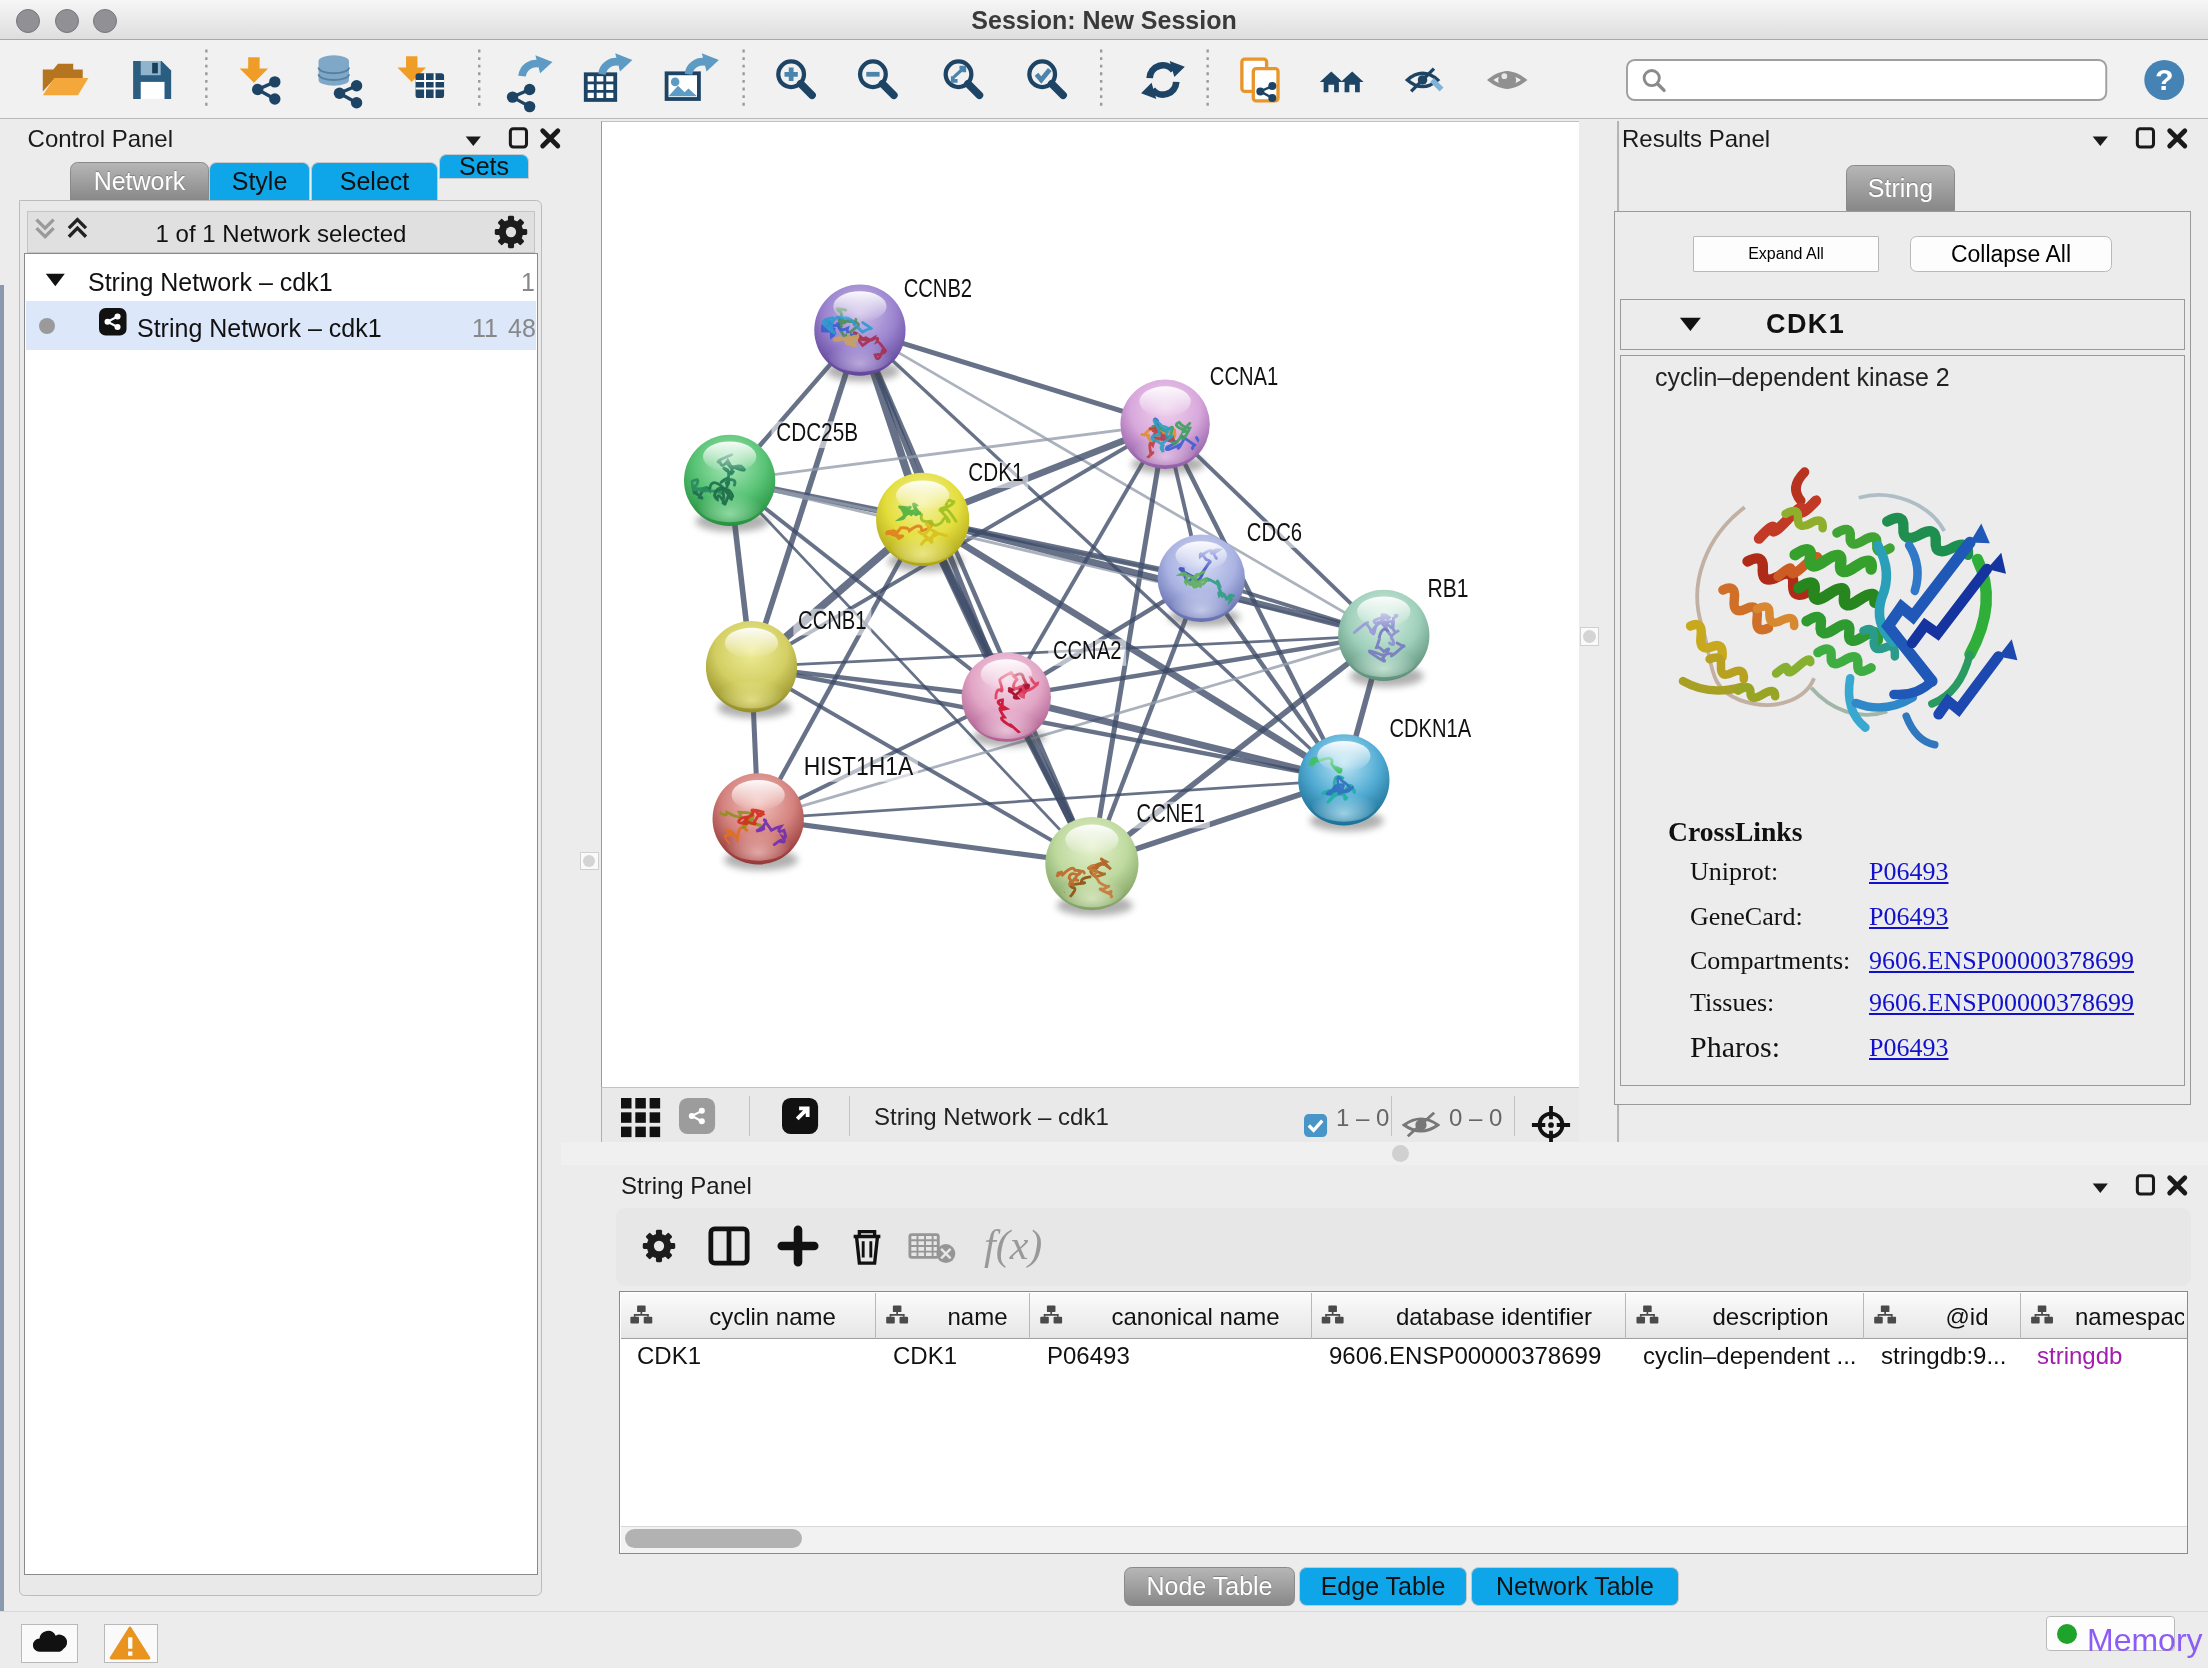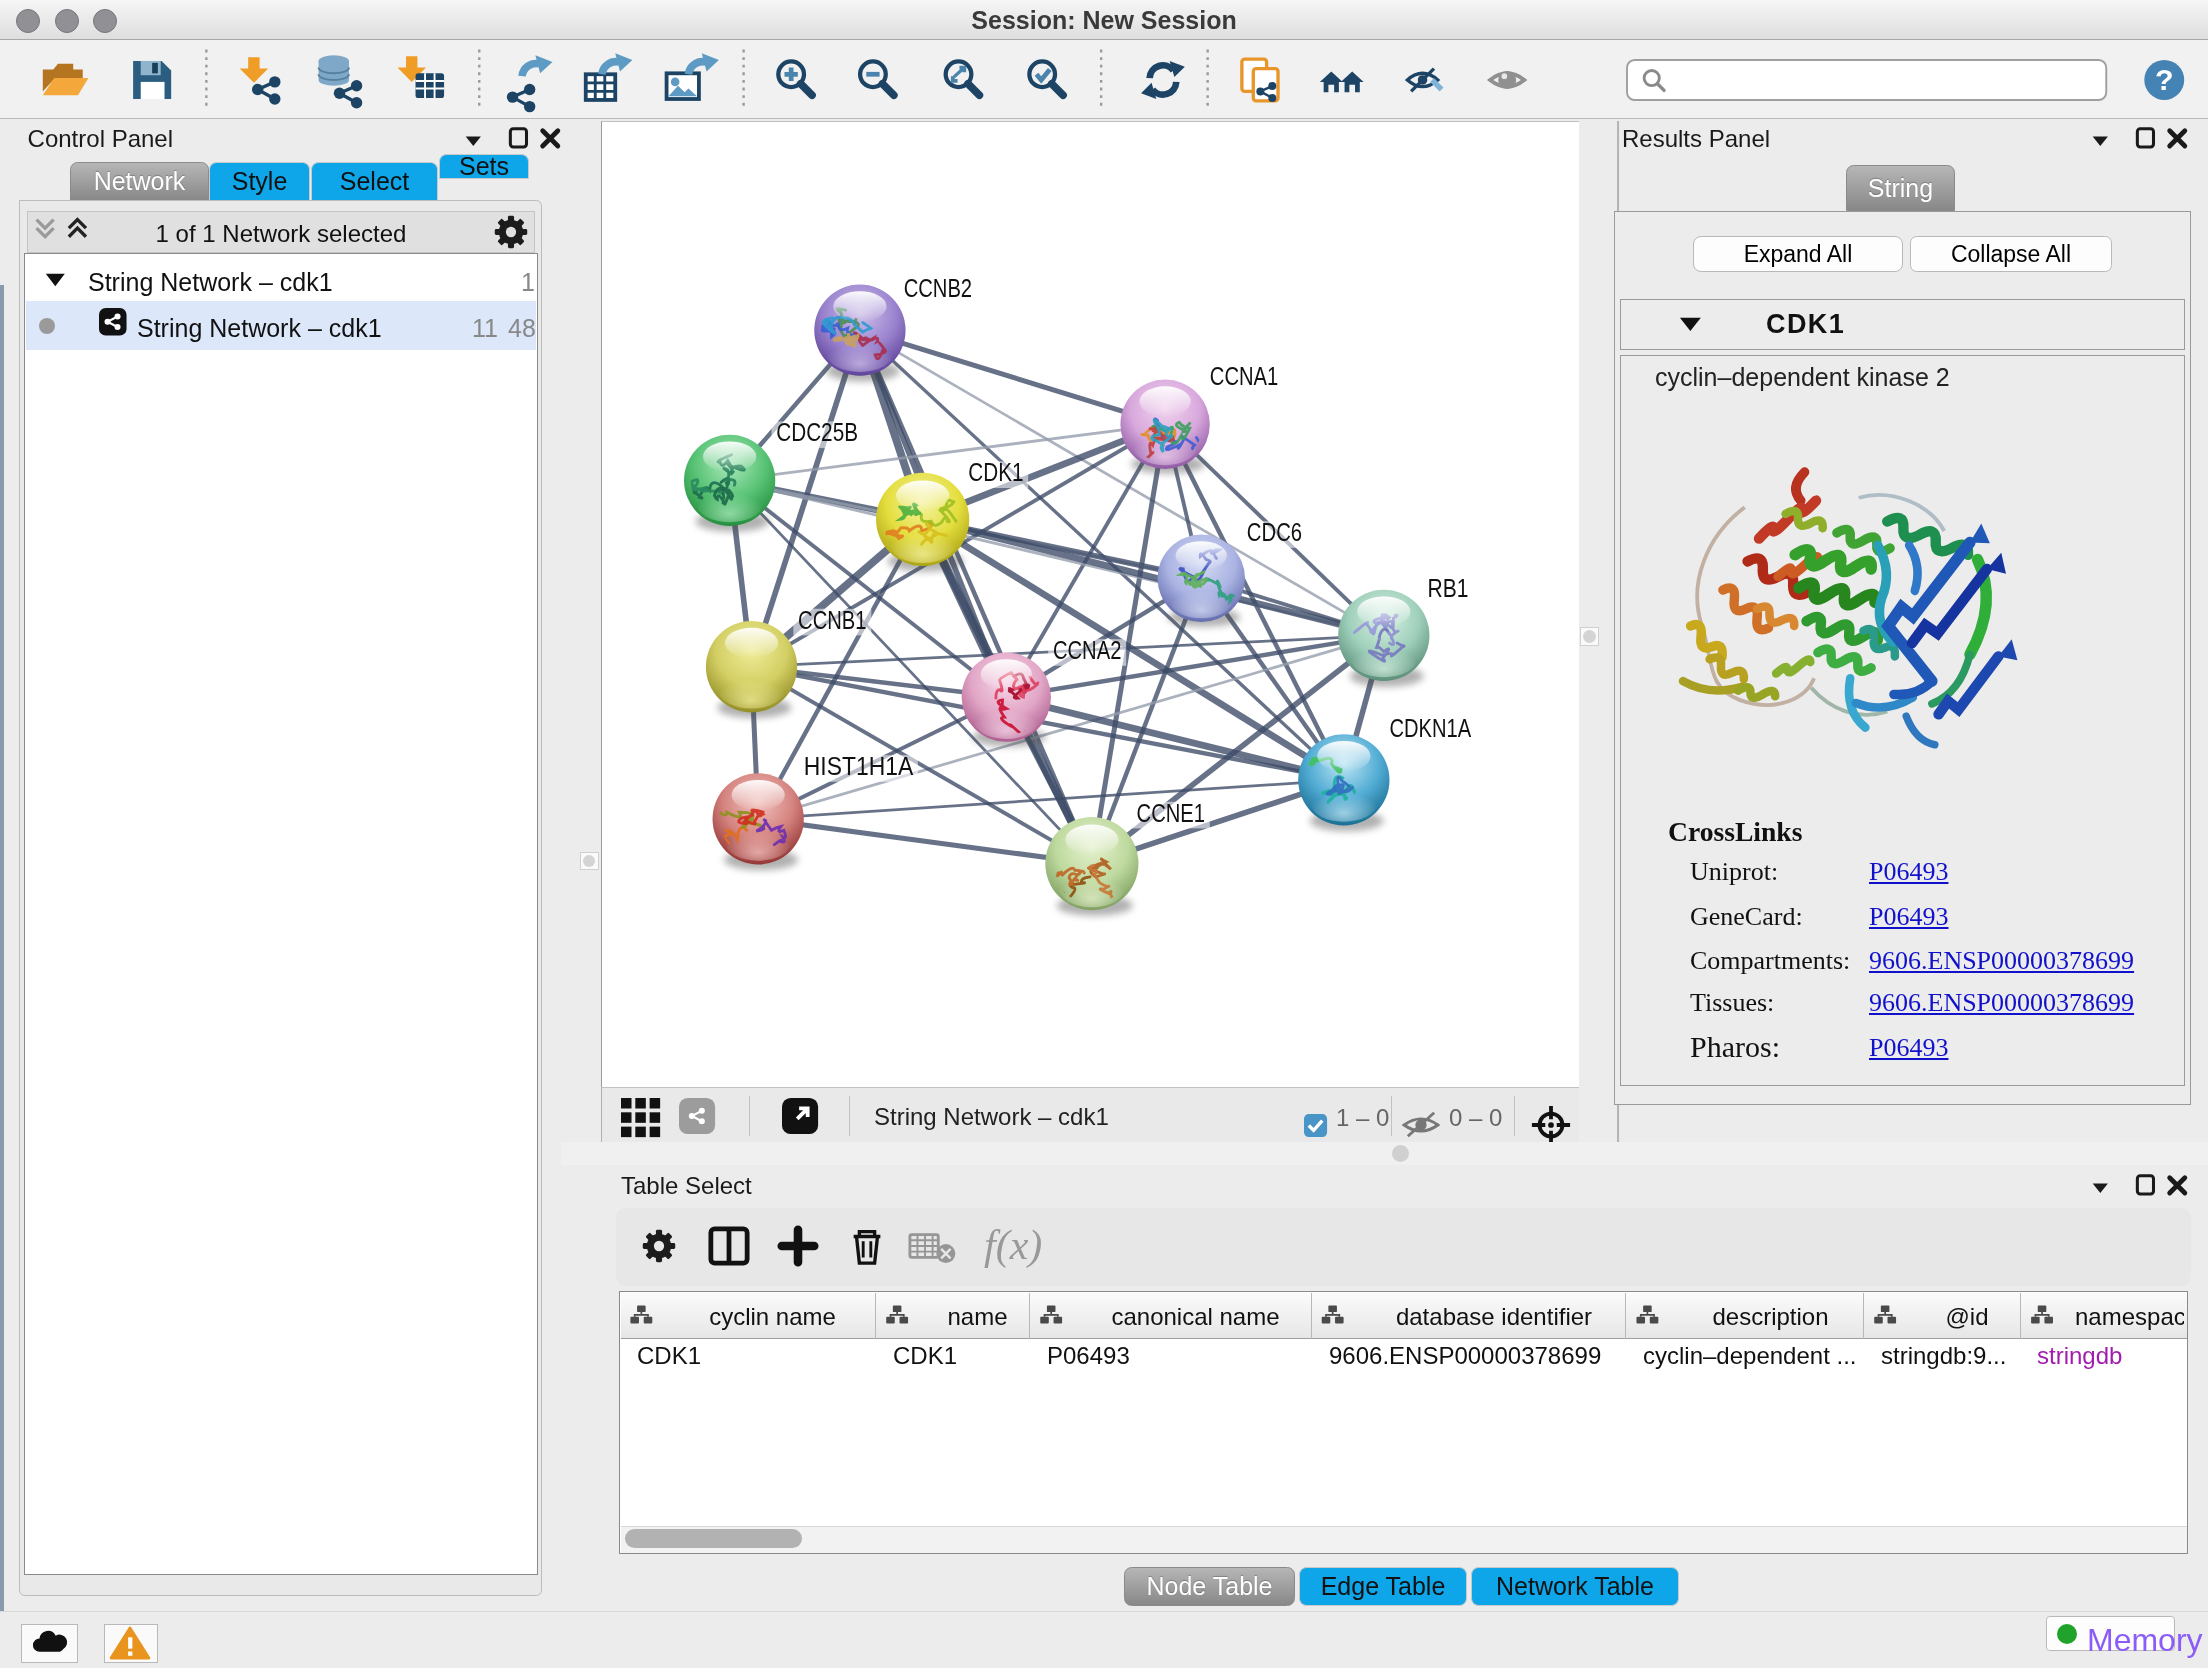--- a/index.html
+++ b/index.html
@@ -629,21 +629,21 @@
 <div class="abs" style="left:1622px;top:125px;font-size:24px;color:#1a1a1a">Results Panel</div>
 <svg width="133" height="28.5" viewBox="0 0 140 30" style="position:absolute;left:2087px;top:126px">
     <g transform="translate(14,15)">
       <path d="M-8,-4 h16 l-8,10 z" fill="#1a1a1a"></path>
     </g>
     <rect x="53" y="3" width="17" height="19" rx="3" fill="none" stroke="#1a1a1a" stroke-width="3.2"></rect>
     <path d="M87,5 l16,16 m0,-16 l-16,16" stroke="#1a1a1a" stroke-width="5" stroke-linecap="round"></path>
   </svg>
 <div class="abs tb tabsel" style="left:1846px;top:165px;width:109px;height:46px;font-size:25px">String</div>
 <div class="abs" style="left:1614px;top:211px;width:577px;height:894px;background:#ececec;border:1px solid #9a9a9a"></div>
-<div class="abs tb" style="left:1693px;top:236px;width:210px;height:36px;background:#fdfdfd;border:1px solid #b9b9b9;border-radius:8px;font-size:23px">Expand All</div>
+<div class="abs tb" style="left:1693px;top:236px;width:186px;height:36px;background:#fdfdfd;border:1px solid #b9b9b9;border-radius:1px;font-size:16px">Expand All</div>
 <div class="abs tb" style="left:1910px;top:236px;width:202px;height:36px;background:#fdfdfd;border:1px solid #b9b9b9;border-radius:6.7px;font-size:23px">Collapse All</div>
 <div class="abs" style="left:1620px;top:299px;width:565px;height:51px;background:#ececec;border:1px solid #9a9a9a"></div>
 <div class="abs" style="left:1620px;top:355px;width:565px;height:731px;background:#ececec;border:1px solid #9a9a9a"></div>
 <svg width="28.5" height="19" viewBox="0 0 30 20" style="position:absolute;left:1678px;top:314px">
     <path d="M2,4 h22 l-11,14 z" fill="#111"></path>
   </svg>
 <div class="abs" style="left:1766px;top:309px;font-size:27px;font-weight:bold;letter-spacing:1.4px;color:#111">CDK1</div>
 <div class="abs" style="left:1655px;top:363px;font-size:25px;color:#222">cyclin–dependent kinase 2</div>
 <div class="abs" style="left:1664px;top:455px;width:361px;height:304px">
     <svg width="361" height="304" viewBox="0 0 380 320" style="position:absolute;left:0;top:0">
@@ -691,21 +691,21 @@
 <div class="abs ser" style="left:1690px;top:902px;font-size:26px;color:#111">GeneCard:</div>
 <div class="abs ser" style="left:1869px;top:902px;font-size:26px"><a class="lnk">P06493</a></div>
 <div class="abs ser" style="left:1690px;top:946px;font-size:26px;color:#111">Compartments:</div>
 <div class="abs ser" style="left:1869px;top:946px;font-size:26px"><a class="lnk">9606.ENSP00000378699</a></div>
 <div class="abs ser" style="left:1690px;top:988px;font-size:26px;color:#111">Tissues:</div>
 <div class="abs ser" style="left:1869px;top:988px;font-size:26px"><a class="lnk">9606.ENSP00000378699</a></div>
 <div class="abs ser" style="left:1690px;top:1030px;font-size:30px;color:#111">Pharos:</div>
 <div class="abs ser" style="left:1869px;top:1033px;font-size:26px"><a class="lnk">P06493</a></div>
 <div class="abs" style="left:561px;top:1142px;width:1647px;height:23px;background:#f0f0f0"></div>
 <div class="abs" style="left:1392px;top:1145px;width:17px;height:17px;border-radius:50%;background:#d0d0d0"></div>
-<div class="abs" style="left:621px;top:1172px;font-size:24px;color:#1a1a1a">Table Select</div>
+<div class="abs" style="left:621px;top:1172px;font-size:24px;color:#1a1a1a">String Panel</div>
 <svg width="133" height="28.5" viewBox="0 0 140 30" style="position:absolute;left:2087px;top:1173px">
     <g transform="translate(14,15)">
       <path d="M-8,-4 h16 l-8,10 z" fill="#1a1a1a"></path>
     </g>
     <rect x="53" y="3" width="17" height="19" rx="3" fill="none" stroke="#1a1a1a" stroke-width="3.2"></rect>
     <path d="M87,5 l16,16 m0,-16 l-16,16" stroke="#1a1a1a" stroke-width="5" stroke-linecap="round"></path>
   </svg>
 <div class="abs" style="left:616px;top:1208px;width:1575px;height:78px;background:#e7e7e7;border-radius:9.5px"></div>
 <svg width="42" height="42" viewBox="0 0 44 44" style="position:absolute;left:638px;top:1225px">
     <g transform="translate(22,22)">

